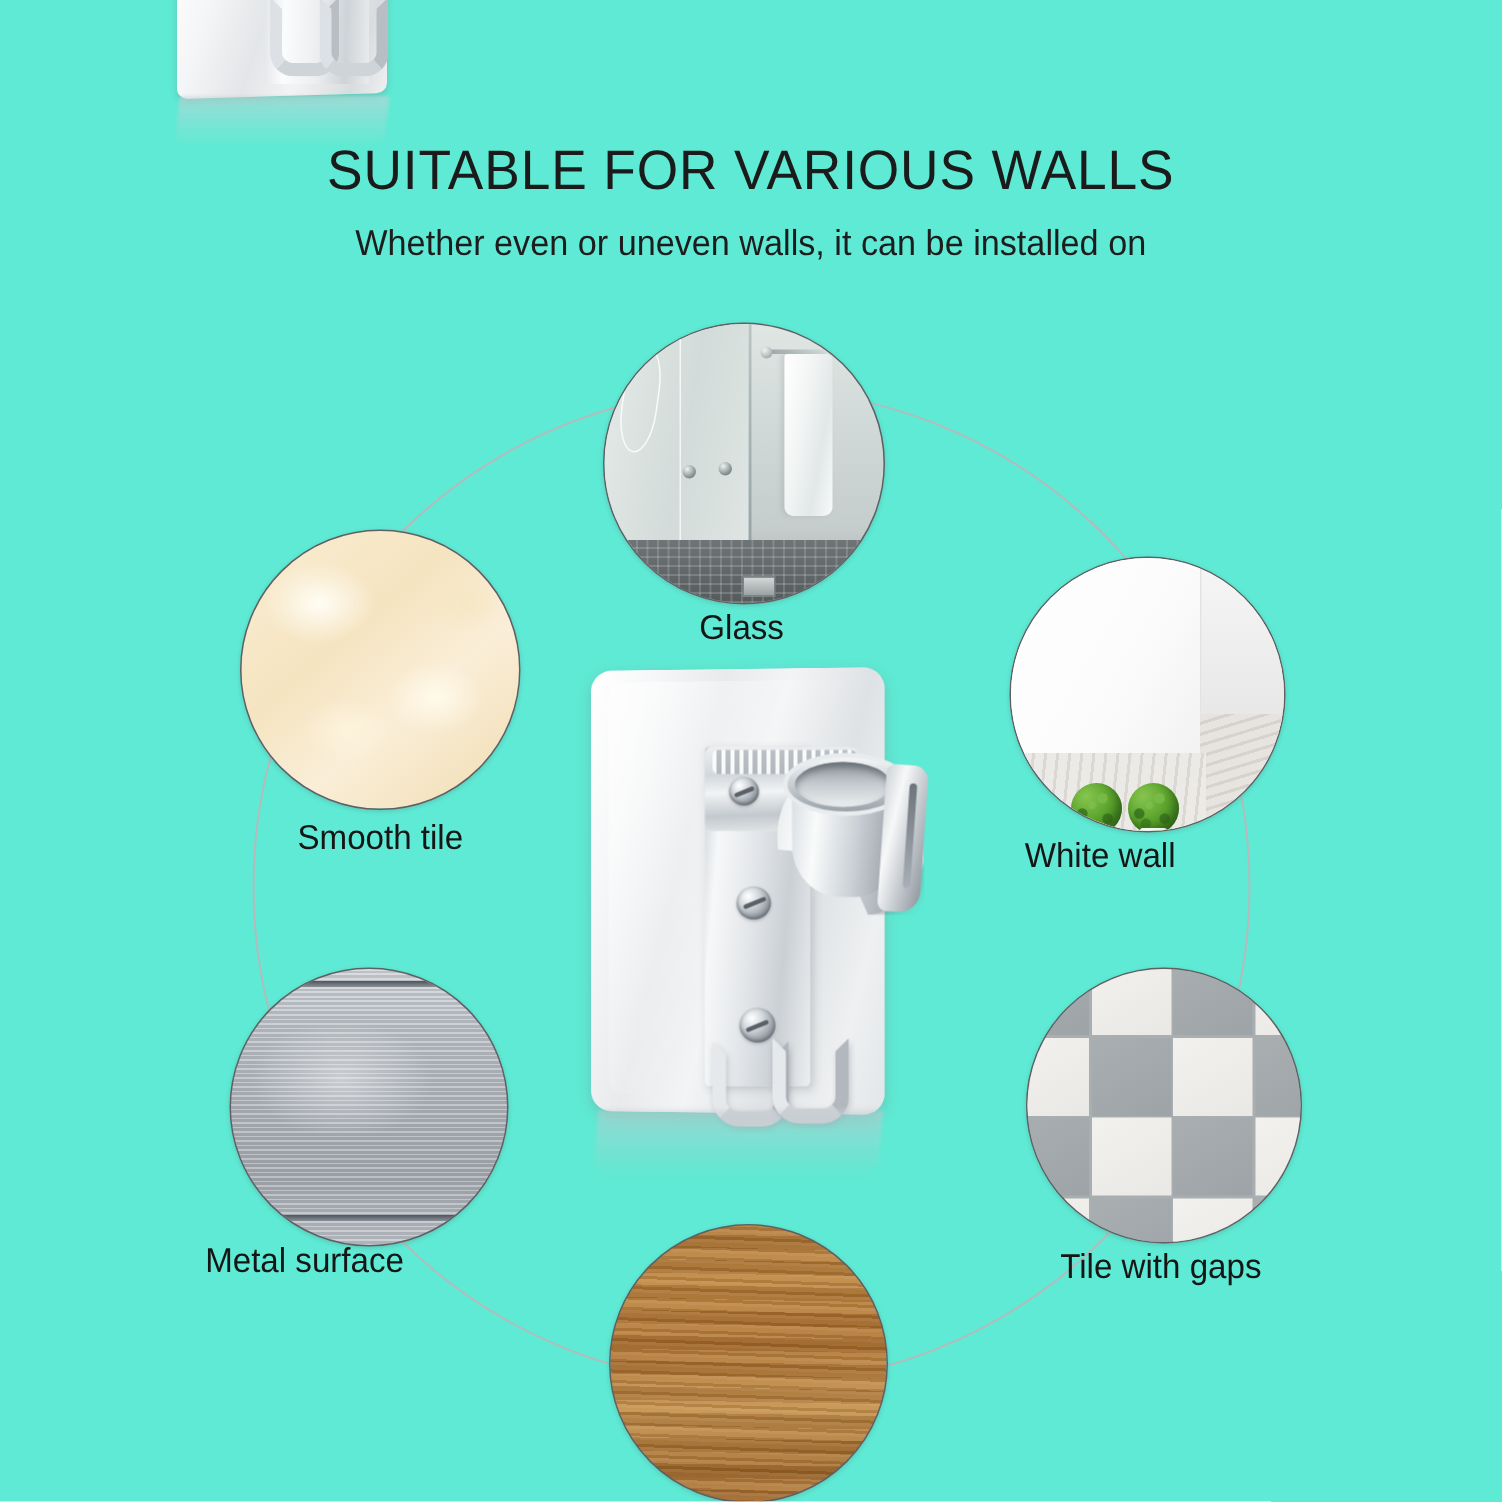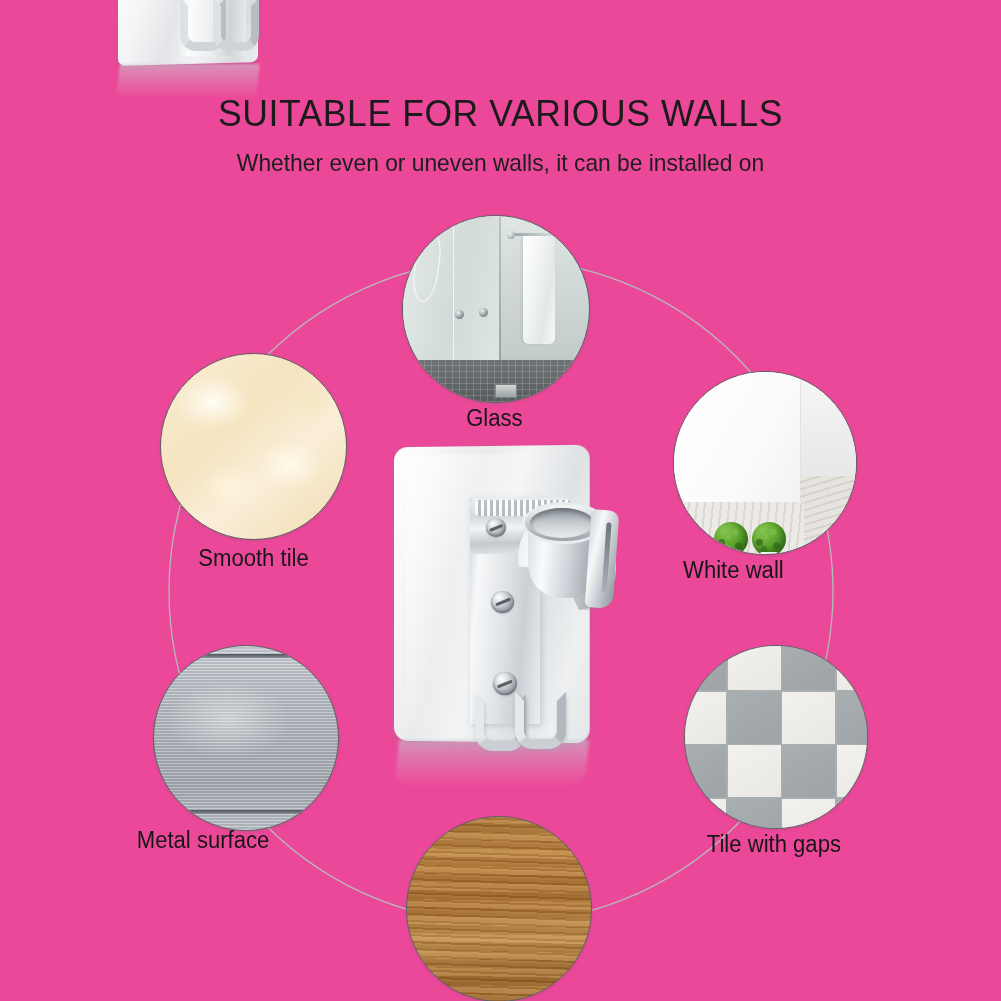--- a/index.html
+++ b/index.html
@@ -4,21 +4,21 @@
 <style>
   html, body {
     margin: 0;
     padding: 0;
     background: #ffffff;
   }
   #page {
     position: relative;
     width: 1001px;
     height: 1001px;
-    background: #ec4899;
+    background: #5eead4;
     overflow: hidden;
     font-family: "Liberation Sans", sans-serif;
   }
 
   
   .top-crop {
     position: absolute;
     left: 118px;
     top: -62px;
     width: 140px;

